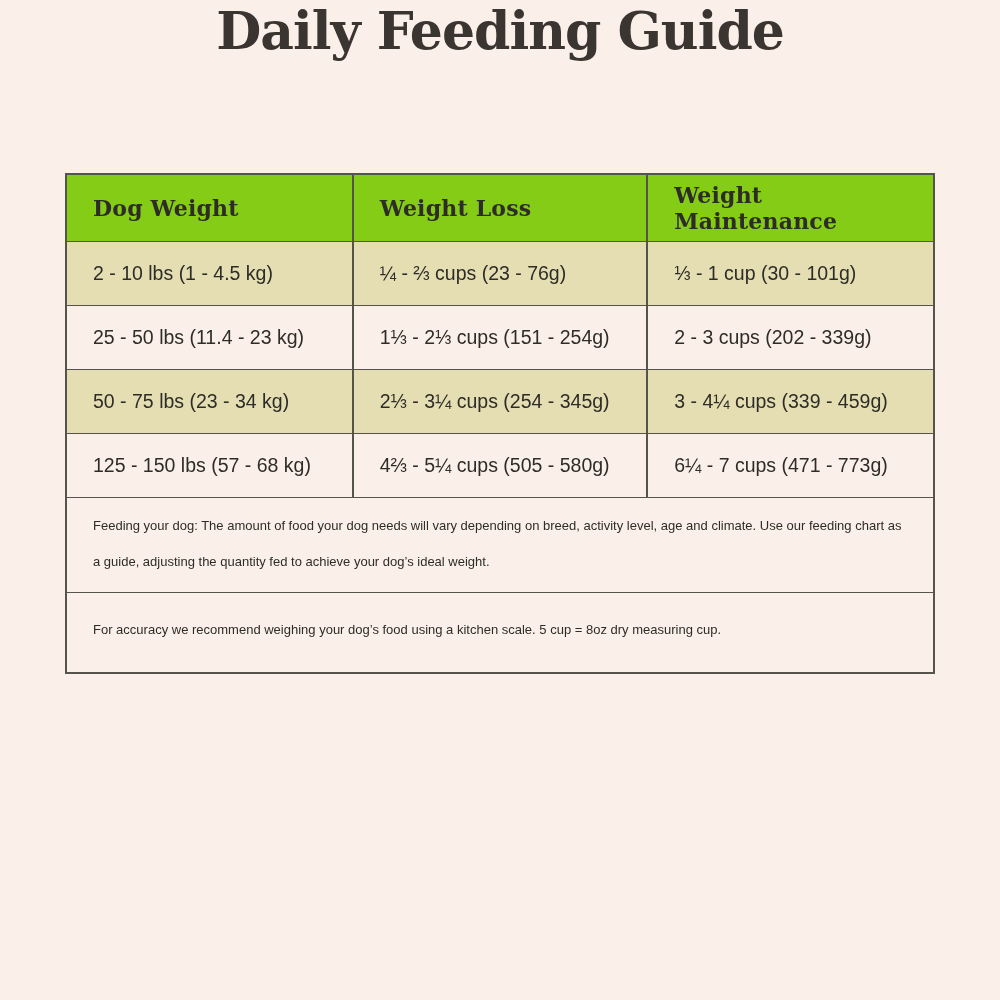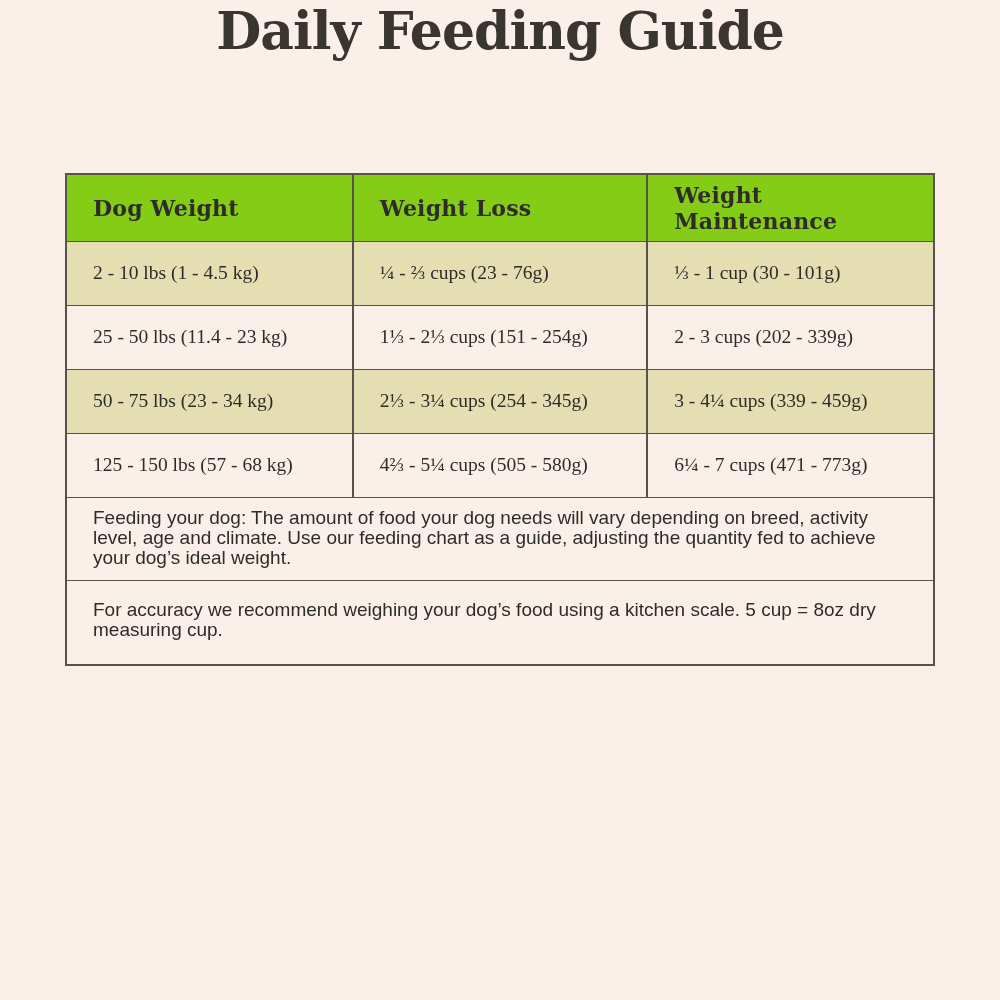--- a/index.html
+++ b/index.html
@@ -50,30 +50,29 @@
     border-bottom: 1px solid #56524c;
     color: #2e2c28;
   }
   td {
     font-size: 19.5px;
     text-align: left;
     padding: 0 8px 0 26px;
     height: 64px;
     border-bottom: 1px solid #56524c;
     color: #2e2c28;
-    font-family: Liberation Serif, serif;
   }
   th + th, td + td {
     border-left: 2px solid #56524c;
   }
   tbody tr:nth-child(odd) td { background: #e4deb2; }
   tbody tr:nth-child(even) td { background: #fbf0e9; }
   .note {
-    font-size: 19px;
-    line-height: 20px;
+    font-size: 13px;
+    line-height: 36px;
     padding: 10px 30px 12px 26px;
     color: #2e2c28;
   }
   .note-second {
     border-top: 1px solid #56524c;
     padding: 19px 30px 24px 26px;
   }
 </style>
 </head>
 <body>

